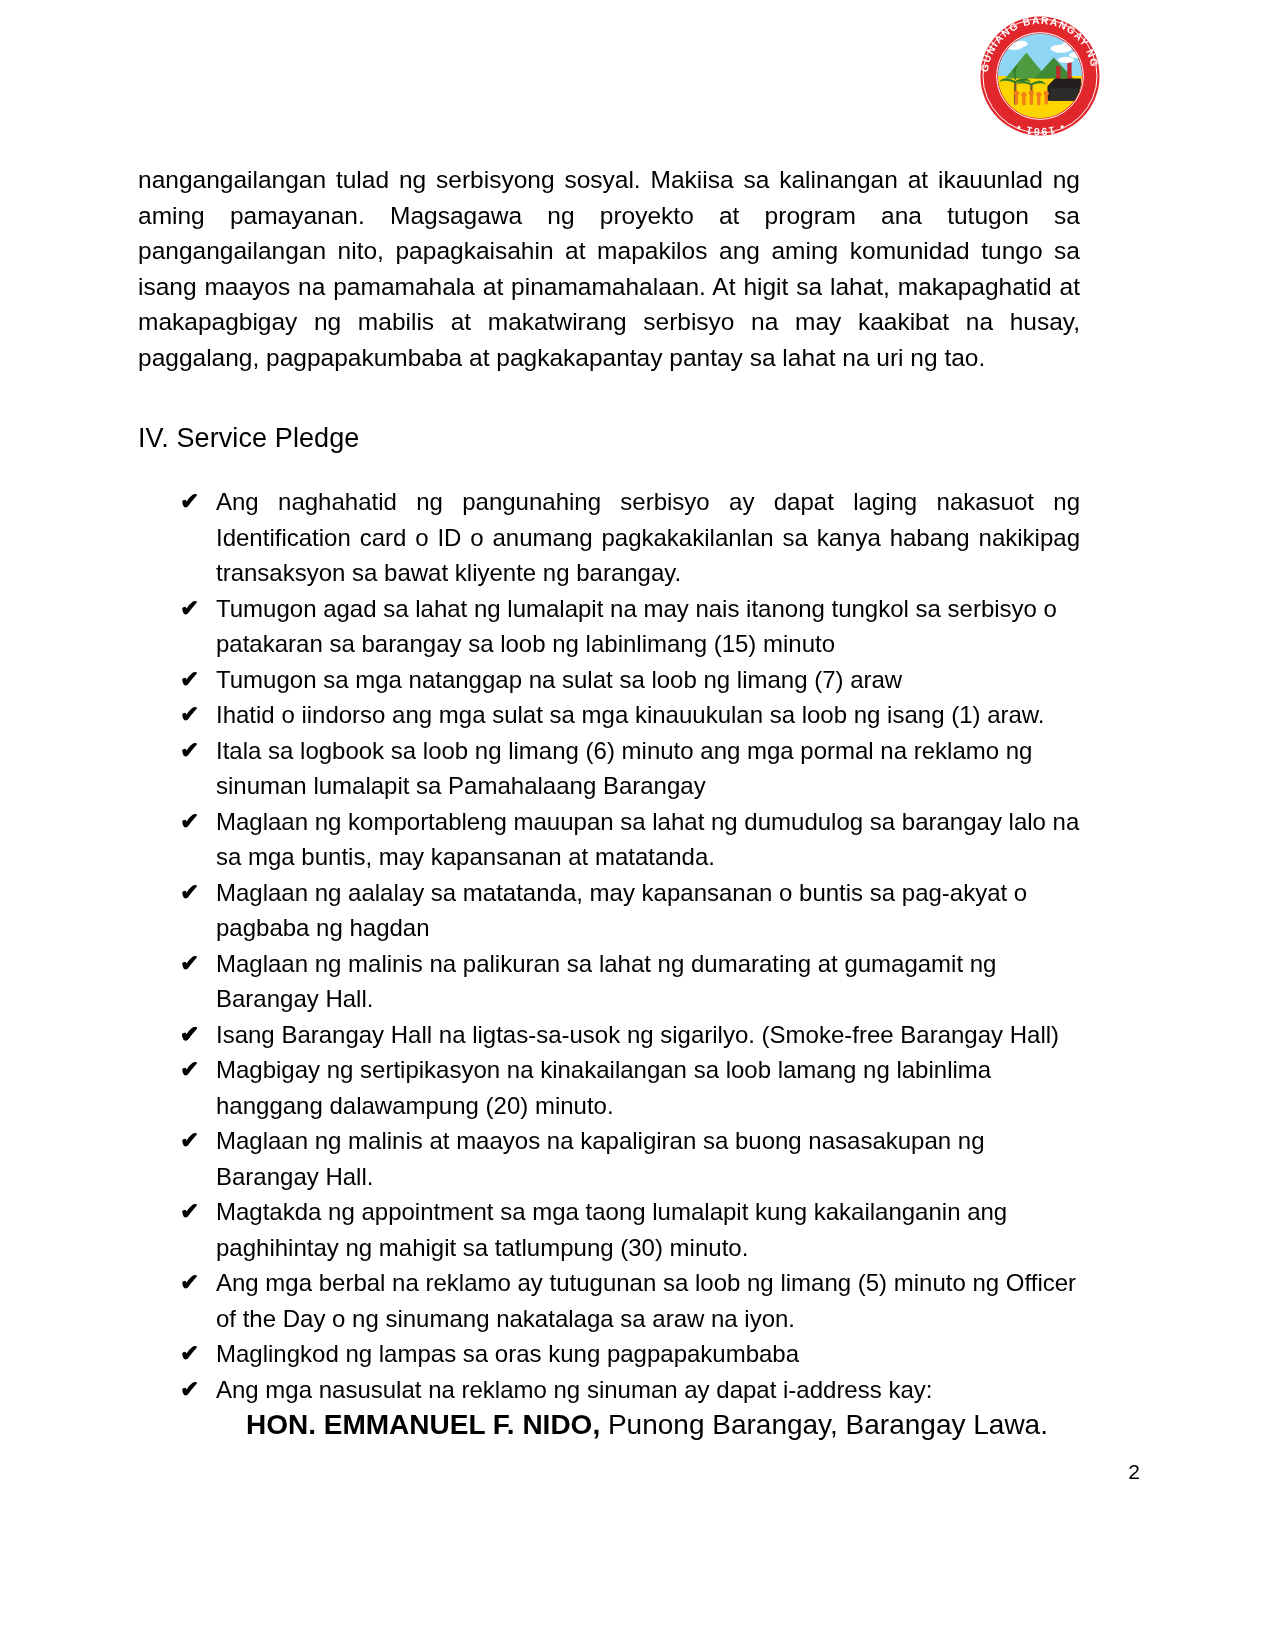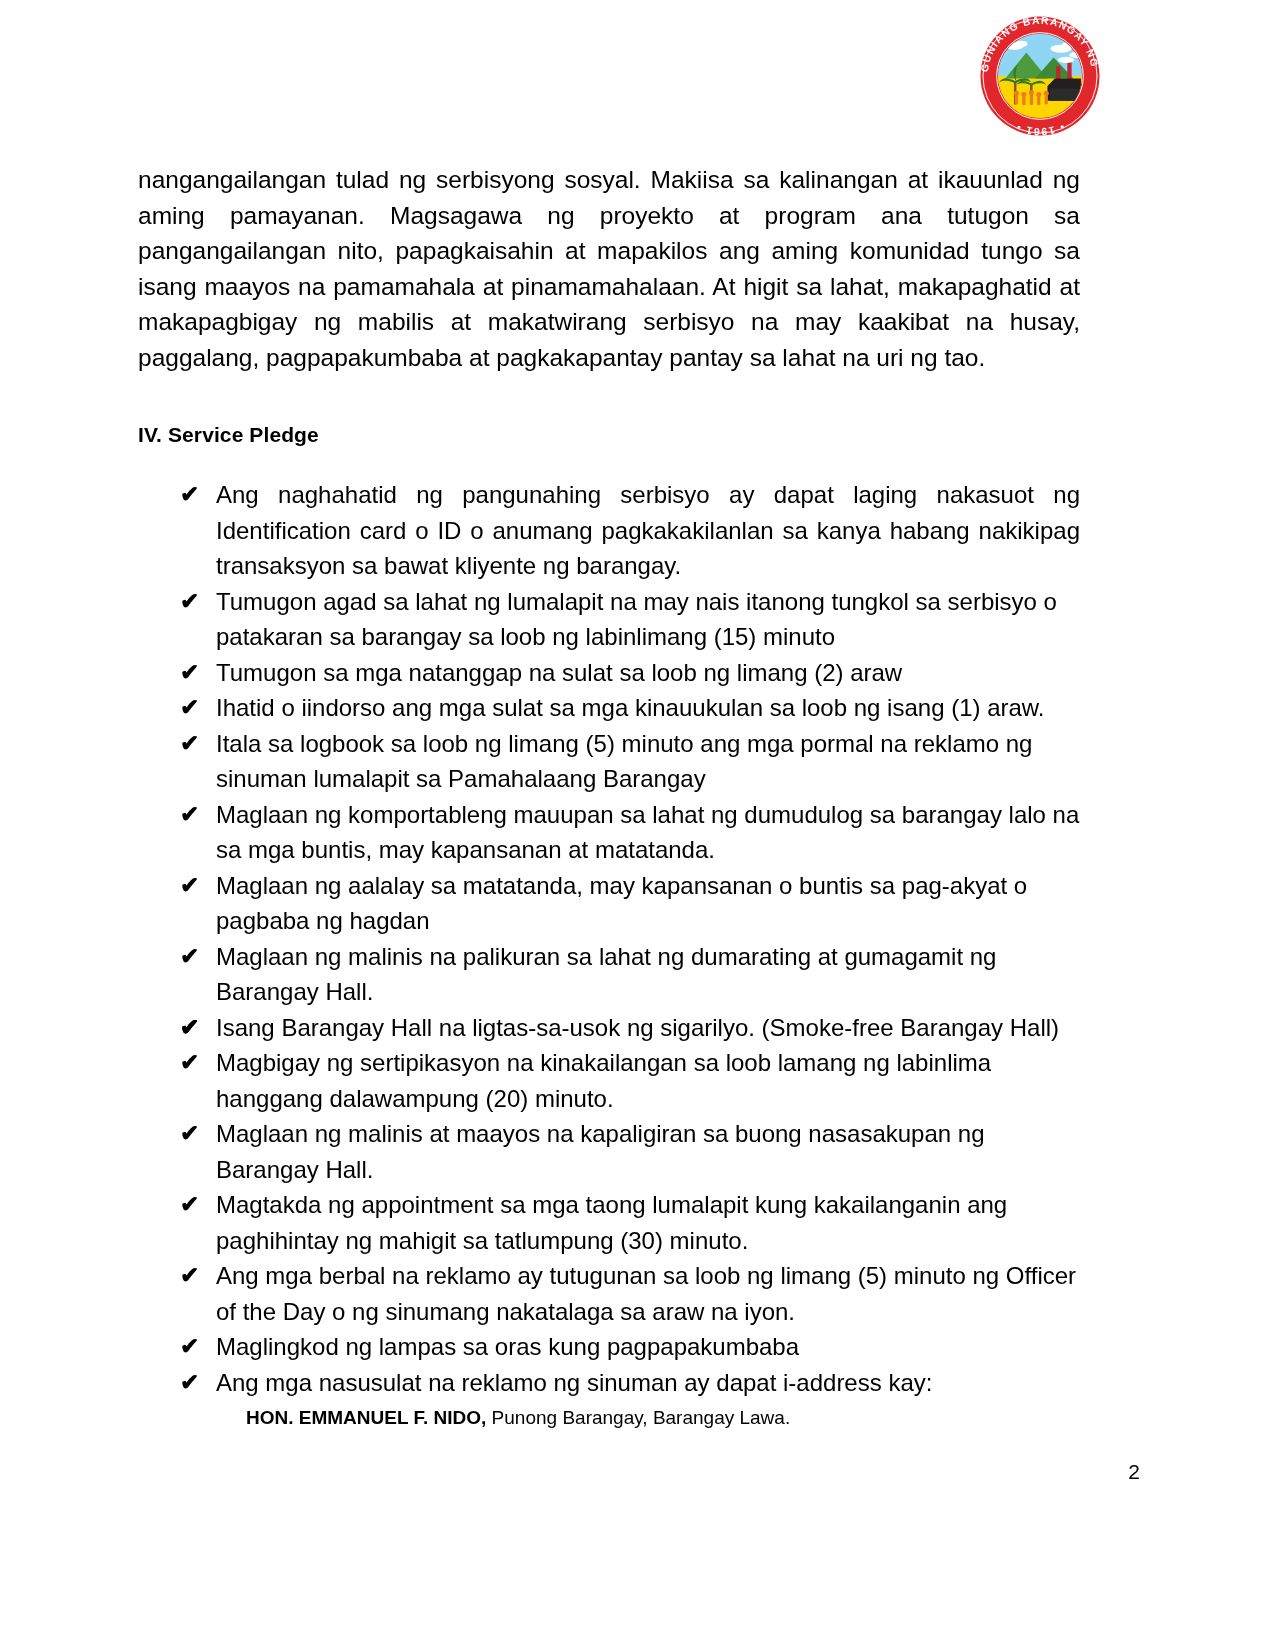--- a/index.html
+++ b/index.html
@@ -38,22 +38,22 @@
     width: 942px;
   }
   .para {
     font-size: 24.5px;
     line-height: 35.5px;
     text-align: justify;
     text-justify: inter-word;
     margin: 0;
   }
   .section-heading {
-    font-size: 21px;
-    font-weight: bold;
+    font-size: 27px;
+    font-weight: normal;
     margin: 48px 0 0 0;
     letter-spacing: 0.1px;
   }
 
   
   .pledge-list {
     list-style: none;
     margin: 30px 0 0 0;
     padding: 0 0 0 42px;
   }
@@ -73,21 +73,21 @@
     position: absolute;
     left: 0;
     top: 0;
     font-size: 23px;
     font-weight: bold;
     line-height: 35.5px;
   }
   .pledge-sub {
     margin: 0;
     padding-left: 108px;
-    font-size: 19px;
+    font-size: 28px;
     line-height: 35.5px;
   }
   .pledge-sub .name {
     font-weight: bold;
   }
 
   
   .page-number {
     position: absolute;
     right: 135px;
@@ -179,29 +179,29 @@
       <li class="pledge-item justify">
         <span class="tick">✔</span>
         <span>Ang naghahatid ng pangunahing serbisyo ay dapat laging nakasuot ng Identification card o ID o anumang pagkakakilanlan sa kanya habang nakikipag transaksyon sa bawat kliyente ng barangay.</span>
       </li>
       <li class="pledge-item">
         <span class="tick">✔</span>
         <span>Tumugon agad sa lahat ng lumalapit na may nais itanong tungkol sa serbisyo o patakaran sa barangay sa loob ng labinlimang (15) minuto</span>
       </li>
       <li class="pledge-item">
         <span class="tick">✔</span>
-        <span>Tumugon sa mga natanggap na sulat sa loob ng limang (2) araw</span>
+        <span>Tumugon sa mga natanggap na sulat sa loob ng limang (7) araw</span>
       </li>
       <li class="pledge-item">
         <span class="tick">✔</span>
         <span>Ihatid o iindorso ang mga sulat sa mga kinauukulan sa loob ng isang (1) araw.</span>
       </li>
       <li class="pledge-item">
         <span class="tick">✔</span>
-        <span>Itala sa logbook sa loob ng limang (5) minuto ang mga pormal na reklamo ng sinuman lumalapit sa Pamahalaang Barangay</span>
+        <span>Itala sa logbook sa loob ng limang (6) minuto ang mga pormal na reklamo ng sinuman lumalapit sa Pamahalaang Barangay</span>
       </li>
       <li class="pledge-item">
         <span class="tick">✔</span>
         <span>Maglaan ng komportableng mauupan sa lahat ng dumudulog sa barangay lalo na sa mga buntis, may kapansanan at matatanda.</span>
       </li>
       <li class="pledge-item">
         <span class="tick">✔</span>
         <span>Maglaan ng aalalay sa matatanda, may kapansanan o buntis sa pag-akyat o pagbaba ng hagdan</span>
       </li>
       <li class="pledge-item">

